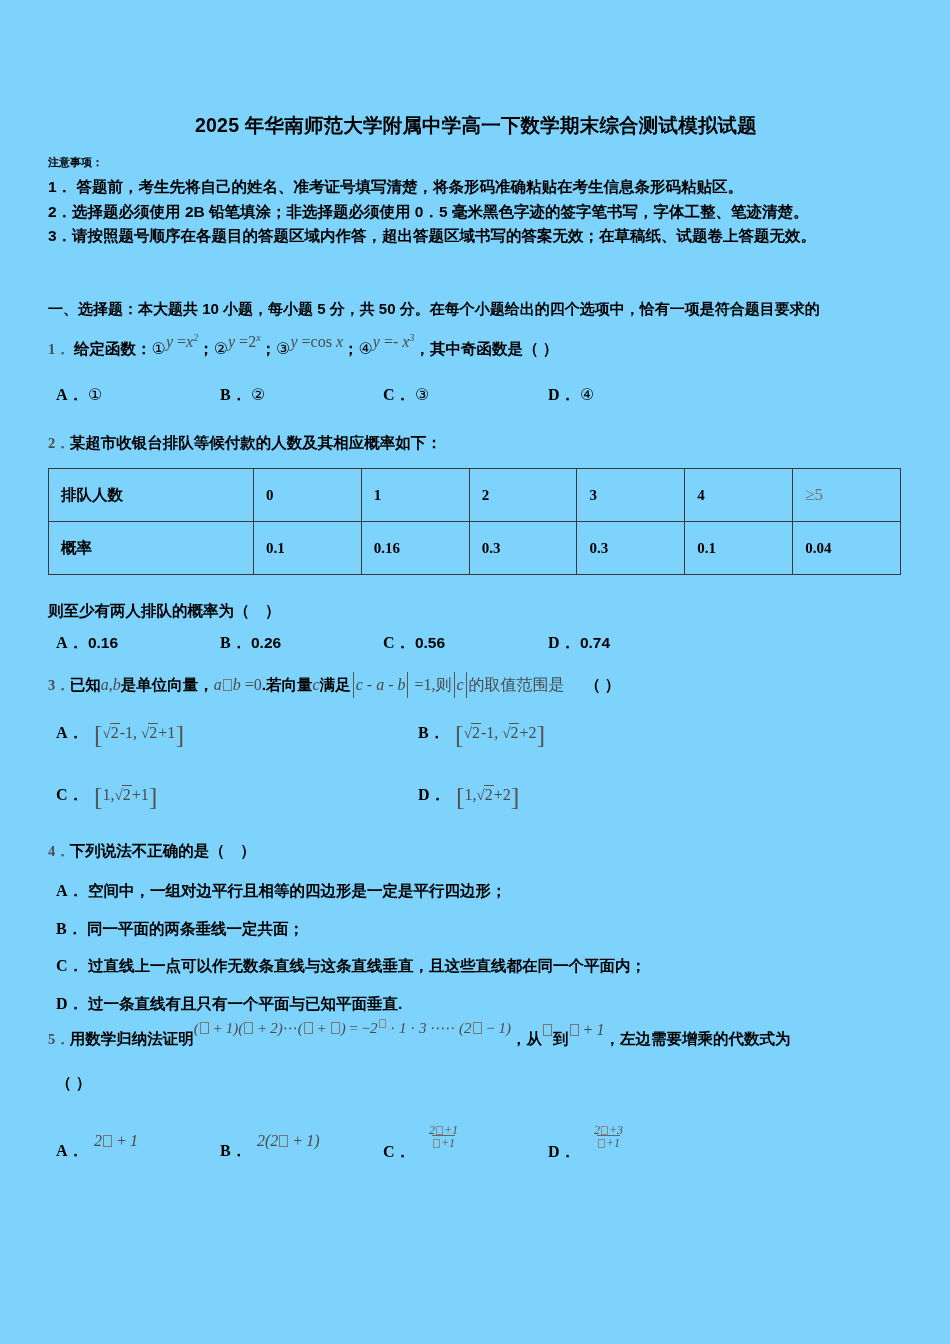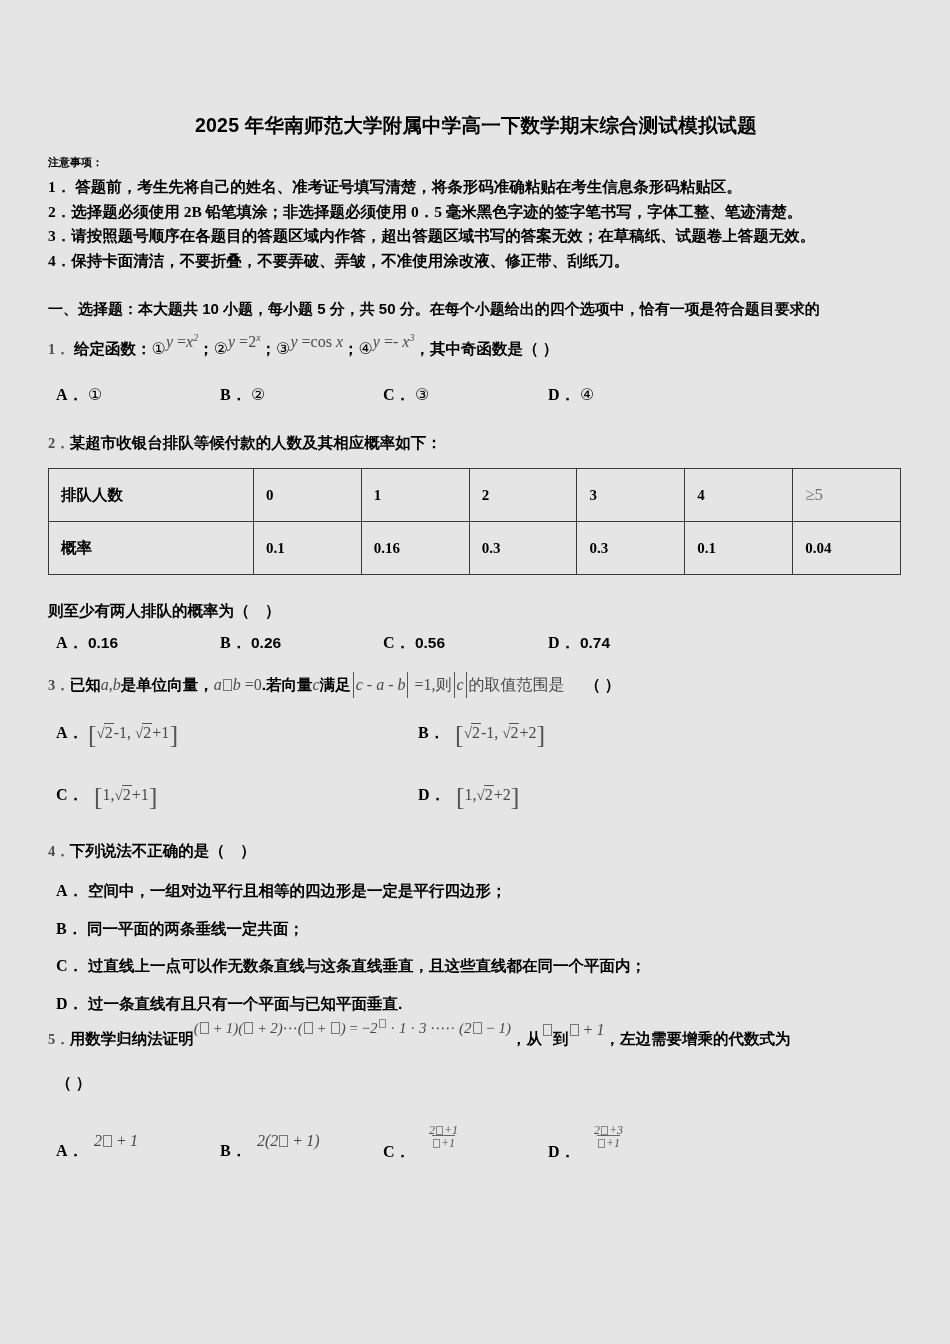--- a/index.html
+++ b/index.html
@@ -13,21 +13,21 @@
     position: relative;
     font-family: "Liberation Sans", "DejaVu Sans", sans-serif;
     color: #000000;
     overflow: hidden;
   }
   .page {
     position: absolute;
     left: 0; top: 0;
     width: 950px;
     height: 1344px;
-    background: #e5e5e5;
+    background: #7dd3fc;
   }
   .inner {
     position: absolute;
     left: 48px;
     top: 0;
     width: 856px;
   }
 
   
   .doc-title {
@@ -54,21 +54,20 @@
     font-size: 11px;
     font-weight: bold;
     line-height: 24px;
     margin-bottom: 1px;
   }
   .note-line {
     font-size: 15.5px;
     font-weight: bold;
     line-height: 24.5px;
     white-space: nowrap;
-    font-family: Liberation Serif, serif;
   }
 
   
   .section-head {
     position: absolute;
     left: 0;
     top: 298px;
     width: 860px;
     font-size: 15px;
     font-weight: bold;
@@ -240,21 +239,20 @@
 <div class="page">
   <div class="inner">
 
     <div class="doc-title">2025 年华南师范大学附属中学高一下数学期末综合测试模拟试题</div>
 
     <div class="notes">
       <div class="notes-head">注意事项：</div>
       <div class="note-line">1．  答题前，考生先将自己的姓名、准考证号填写清楚，将条形码准确粘贴在考生信息条形码粘贴区。</div>
       <div class="note-line">2．选择题必须使用 2B 铅笔填涂；非选择题必须使用 0．5 毫米黑色字迹的签字笔书写，字体工整、笔迹清楚。</div>
       <div class="note-line">3．请按照题号顺序在各题目的答题区域内作答，超出答题区域书写的答案无效；在草稿纸、试题卷上答题无效。</div>
-      <div class="note-line">4．保持卡面清洁，不要折叠，不要弄破、弄皱，不准使用涂改液、修正带、刮纸刀。</div>
     </div>
 
     <div class="section-head">一、选择题：本大题共 10 小题，每小题 5 分，共 50 分。在每个小题给出的四个选项中，恰有一项是符合题目要求的</div>
 
     <div class="q-stem" style="top:338px;left:0;">
       <span class="q-num">1．</span>
       <span>给定函数：</span><span class="circnum">①</span><span class="math math-up">y <span class="mnum">=</span>x<sup class="exp">2</sup></span><span>；</span><span class="circnum">②</span><span class="math math-up">y <span class="mnum">=2</span><sup class="exp">x</sup></span><span>；</span><span class="circnum">③</span><span class="math math-up">y <span class="mnum">=</span><span class="mnum">cos</span> x</span><span>；</span><span class="circnum">④</span><span class="math math-up">y <span class="mnum">=-</span> x<sup class="exp">3</sup></span><span>，其中奇函数是（ ）</span>
     </div>
 
     <div class="opt-row" style="top:384px;">
@@ -325,21 +323,21 @@
     </div>
 
     <div class="q-stem" style="top:672px;left:0;">
       <span class="q-num">3．</span><span>已知</span><span class="math">a<span class="mnum">,</span>b</span><span>是单位向量，</span><span class="math">a<span class="tofu"></span>b <span class="mnum">=0</span></span><span>.若向量</span><span class="math">c</span><span>满足</span><span class="math"><span class="absbar"></span>c <span class="mnum">-</span> a <span class="mnum">-</span> b<span class="absbar"></span> <span class="mnum">=1,</span></span><span class="math"><span class="mnum">则</span><span class="absbar"></span>c<span class="absbar"></span></span><span class="math"><span class="mnum">的取值范围是</span></span>
       <span style="margin-left:16px;">（ ）</span>
     </div>
 
     <div class="opt-row" style="top:722px;">
       <div class="opt" style="left:8px;">
         <span class="opt-label">A．</span>
-        <span class="math" style="">
+        <span class="math" style="margin-left:6px;">
           <span class="brk">[</span><span class="sqrt"><span class="rad">√</span><span class="under mnum">2</span></span><span class="mnum">-1,</span>
           <span class="sqrt"><span class="rad">√</span><span class="under mnum">2</span></span><span class="mnum">+1</span><span class="brk">]</span>
         </span>
       </div>
       <div class="opt" style="left:370px;">
         <span class="opt-label">B．</span>
         <span class="math" style="margin-left:6px;">
           <span class="brk">[</span><span class="sqrt"><span class="rad">√</span><span class="under mnum">2</span></span><span class="mnum">-1,</span>
           <span class="sqrt"><span class="rad">√</span><span class="under mnum">2</span></span><span class="mnum">+2</span><span class="brk">]</span>
         </span>

